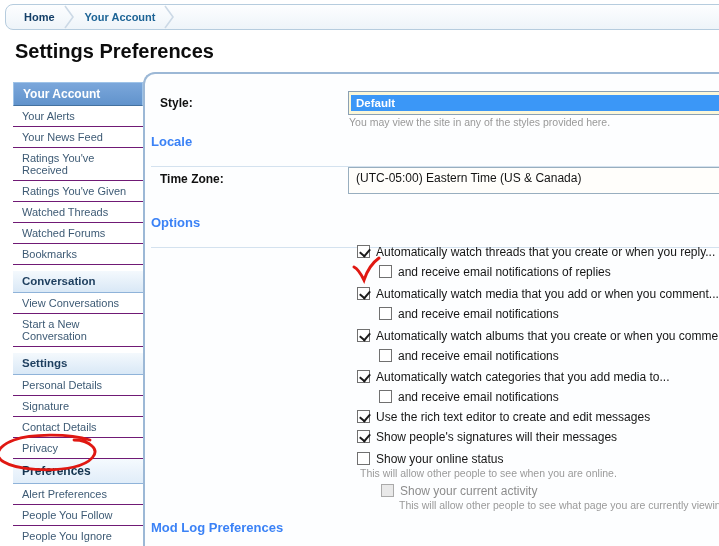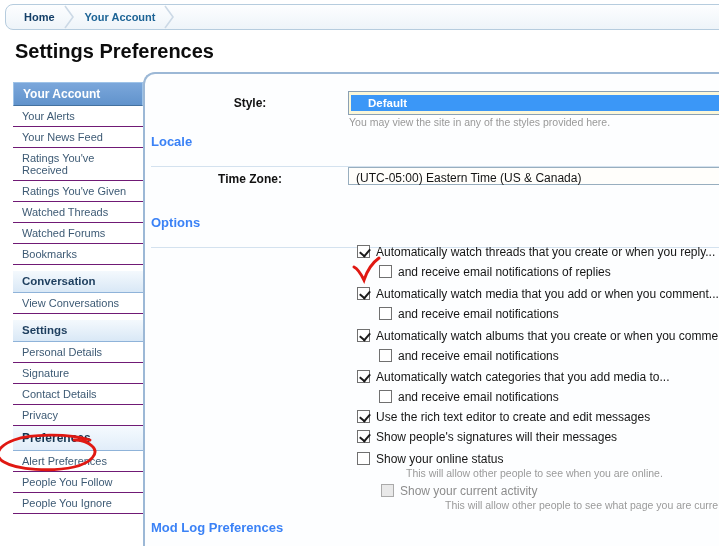--- a/index.html
+++ b/index.html
@@ -30,45 +30,45 @@
     font-size:12px;line-height:14px;padding:4px 9px;border:1px solid #9ec3e8;
     border-bottom:1px solid #44719f;cursor:pointer;}
   .ghead-sub{background:linear-gradient(#f4f9fd,#d9e8f6);color:#1d3e5e;font-weight:bold;
     font-size:11.5px;line-height:13px;padding:4px 9px;border-bottom:1px solid #8fb3d9;}
   .s-item{display:block;line-height:12px;padding:4px 9px;color:#3d5a74;
     border-bottom:1px solid #701a75;cursor:pointer;}
   .s-item.active{background:linear-gradient(#f5fafe,#e1edf9);color:#14344f;font-weight:bold;
     font-size:12px;line-height:14px;padding:5px 9px;border-bottom:1px solid #8fb3d9;}
 
   
-  .flabel{position:absolute;left:160px;width:180px;text-align:center;
+  .flabel{position:absolute;left:160px;width:180px;text-align:left;
     font-size:12px;font-weight:bold;color:#111;}
   .sect-head{position:absolute;left:151px;right:0;font-size:13px;font-weight:bold;
     color:#3b82f6;padding-bottom:17px;border-bottom:1px solid #d4e2ef;}
 
   .select-style{position:absolute;left:348px;top:91px;right:0;height:24px;
     background:#fbf7d9;border:1px solid #8aa0b4;border-right:none;box-sizing:border-box;cursor:pointer;}
   .sel-row{position:absolute;left:2px;right:0;top:3px;bottom:3px;background:#3b97f7;
-    color:#fff;font-weight:bold;font-size:11.5px;line-height:16px;padding-left:17px;}
-  .select-tz{position:absolute;left:348px;top:167px;right:0;height:18px;background:#fffefb;
+    color:#fff;font-weight:bold;font-size:11.5px;line-height:16px;padding-left:5px;}
+  .select-tz{position:absolute;left:348px;top:167px;right:0;height:27px;background:#fffefb;
     border:1px solid #98aebf;border-right:none;box-sizing:border-box;
     font-size:12px;line-height:21px;padding-left:7px;color:#141414;cursor:pointer;}
   .explain{position:absolute;left:349px;top:116px;font-size:10.5px;color:#999;}
 
   
   .cbrow{position:absolute;display:flex;align-items:flex-start;gap:6px;height:16px;cursor:pointer;}
   .cb{width:13px;height:13px;box-sizing:border-box;border:1px solid #707070;
     background:#fff;position:relative;flex:0 0 auto;}
   .cb.checked::after{content:"";position:absolute;left:2px;top:2px;width:8px;height:5px;
     border-left:2px solid #1b1b1b;border-bottom:2px solid #1b1b1b;
     transform:rotate(-50deg);transform-origin:center;}
   .cb.disabled{background:#e9e9e9;border-color:#aaa;}
   .cbtext{font-size:12px;color:#161616;white-space:nowrap;}
   .cbtext.dim{color:#8c8c8c;}
-  .hint{position:absolute;font-size:10.5px;color:#9a9a9a;white-space:nowrap;margin-left:46px;}
+  .hint{position:absolute;font-size:10.5px;color:#9a9a9a;white-space:nowrap;}
 
   .anno{position:absolute;left:0;top:0;z-index:50;pointer-events:none;}
 </style>
 </head>
 <body>
 
 <div class="page">
 
   <div class="crumbbar">
     <span class="crumb-home">Home</span>
@@ -92,20 +92,21 @@
       <a class="s-item">Your News Feed</a>
       <a class="s-item">Ratings You've Received</a>
       <a class="s-item">Ratings You've Given</a>
       <a class="s-item">Watched Threads</a>
       <a class="s-item">Watched Forums</a>
       <a class="s-item">Bookmarks</a>
     </div>
     <div class="group">
       <div class="ghead-sub">Conversation</div>
       <a class="s-item">View Conversations</a>
+      <a class="s-item">Start a New Conversation</a>
     </div>
     <div class="group">
       <div class="ghead-sub">Settings</div>
       <a class="s-item">Personal Details</a>
       <a class="s-item">Signature</a>
       <a class="s-item">Contact Details</a>
       <a class="s-item">Privacy</a>
       <a class="s-item active">Preferences</a>
       <a class="s-item">Alert Preferences</a>
       <a class="s-item">People You Follow</a>

